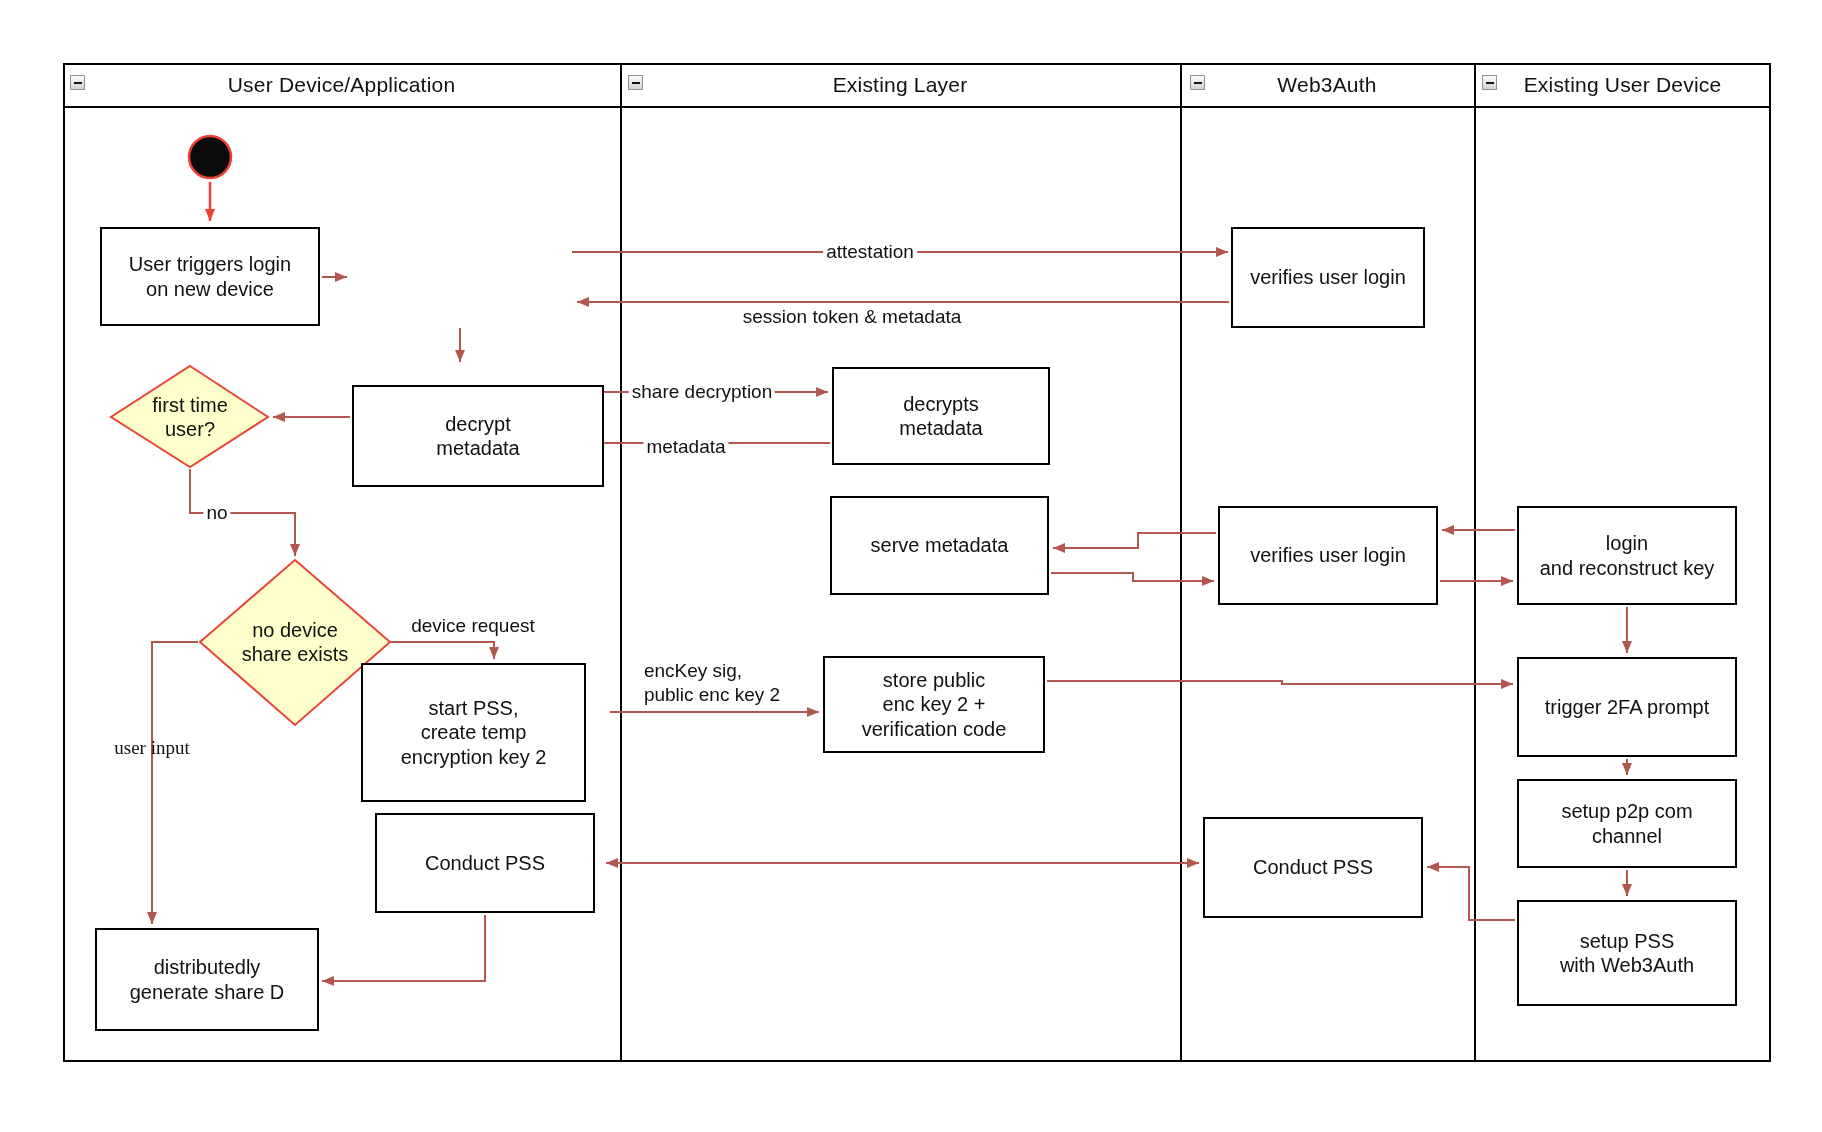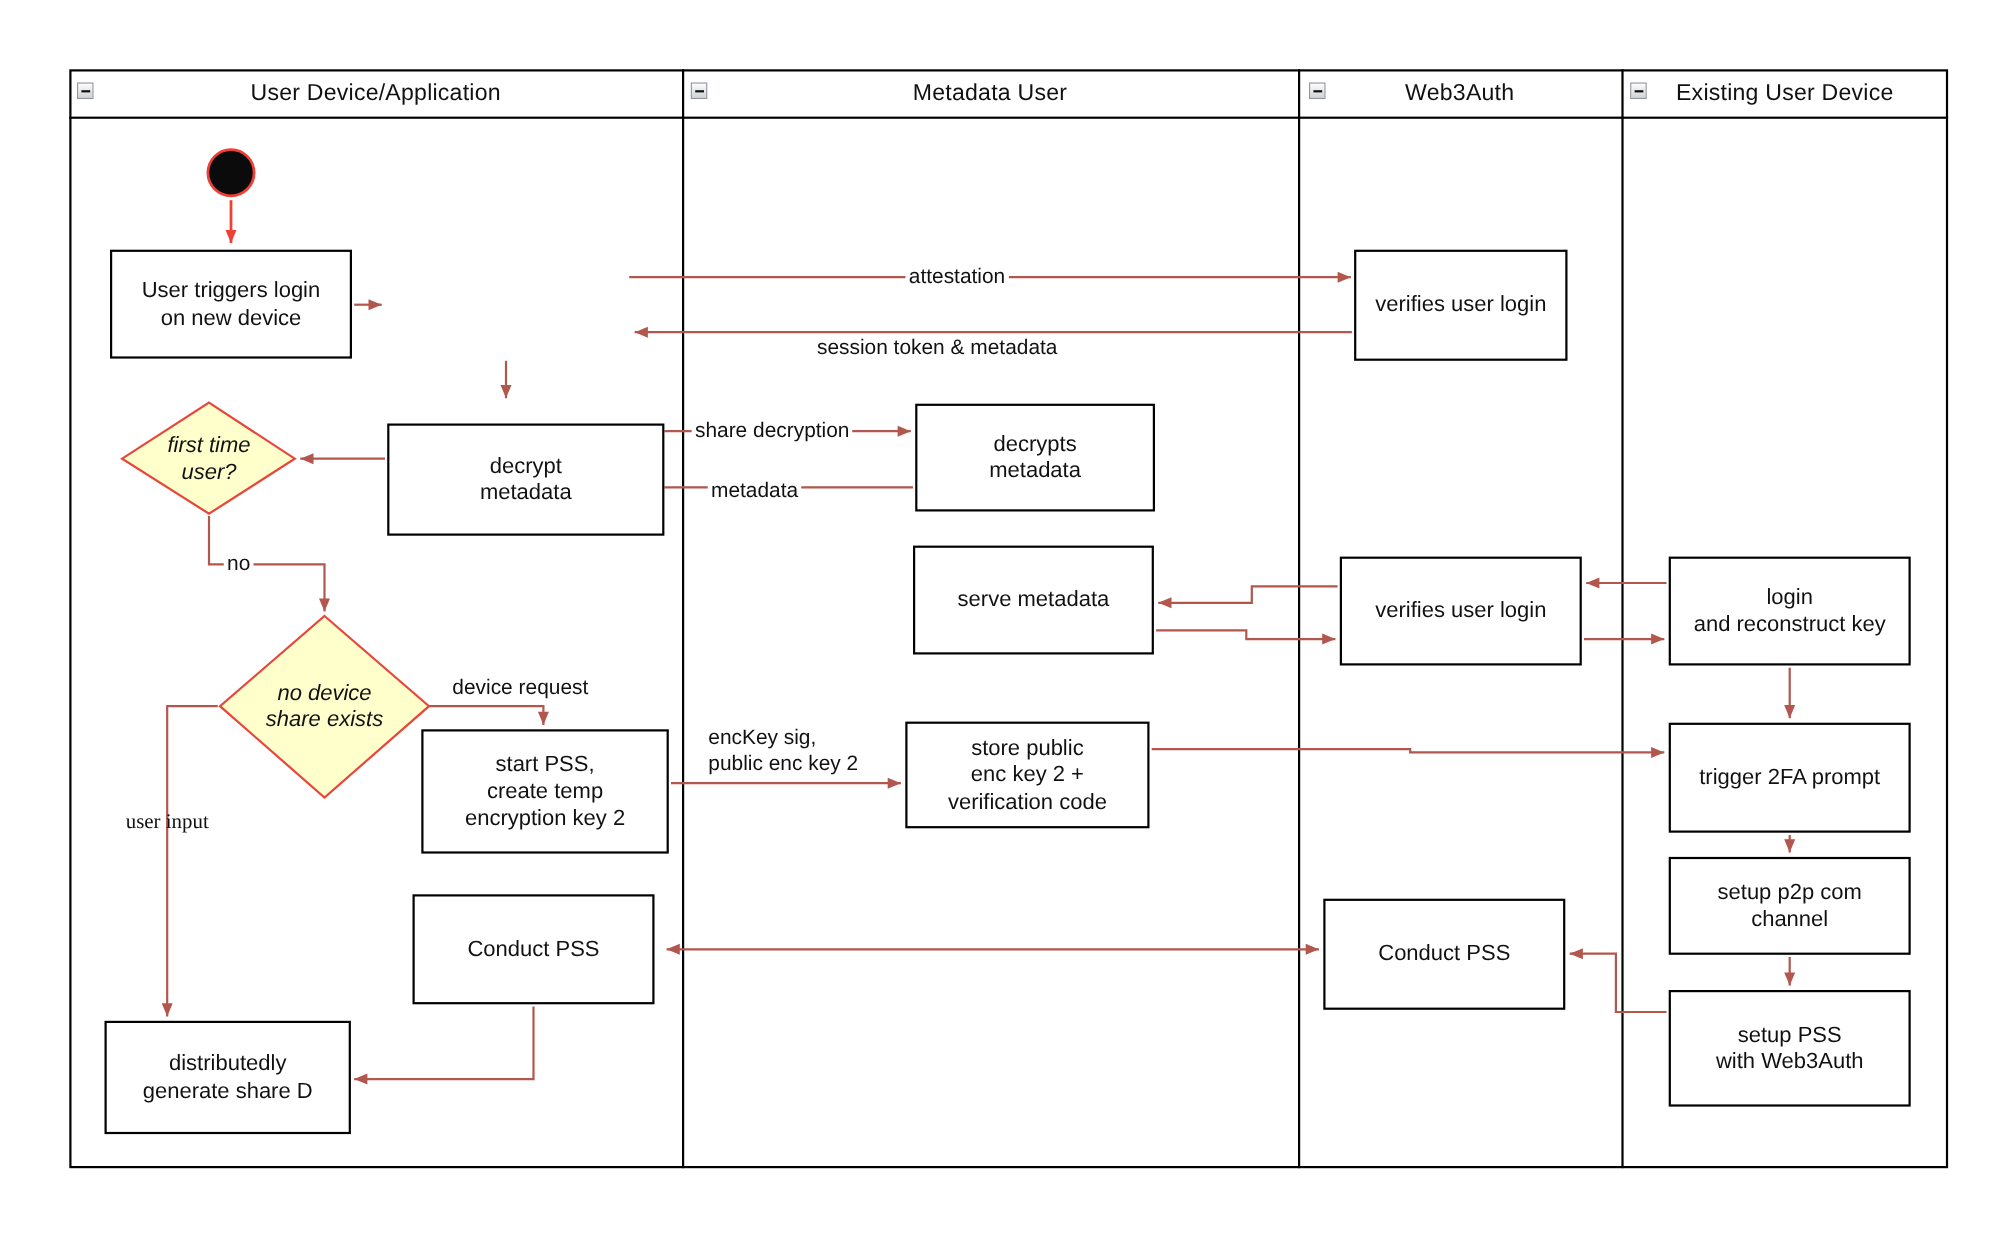--- a/index.html
+++ b/index.html
@@ -18,42 +18,42 @@
     background:linear-gradient(#fdfdfd,#cfd3d7);display:flex;align-items:center;justify-content:center;}
   .collapse .minus-bar{width:8px;height:2px;background:#111;}
 
   
   .node{position:absolute;box-sizing:border-box;border:2px solid #000;background:#fff;
     display:flex;align-items:center;justify-content:center;text-align:center;
     font-size:20px;line-height:1.22;white-space:pre-line;}
 
   
   .dlabel{position:absolute;transform:translate(-50%,-50%);text-align:center;font-size:20px;
-    line-height:1.2;white-space:pre-line;font-style:italic;}
+    line-height:1.2;white-space:pre-line;}
 
   
   .elabel{position:absolute;transform:translate(-50%,-50%);text-align:left;font-size:19px;
     line-height:1.25;white-space:pre-line;background:#fff;padding:0 3px;}
   .elabel.bare{background:transparent;padding:0;font-family:Liberation Serif, serif;}
 
   svg.wires{position:absolute;left:0;top:0;width:1822px;height:1132px;pointer-events:none;}
 </style>
 </head>
 <body>
 
 <div class="stage">
 
   <div class="pool"></div>
   <div class="vline" style="left:620px"></div>
   <div class="vline" style="left:1180px"></div>
   <div class="vline" style="left:1474px"></div>
   <div class="hsep"></div>
 
   <div class="lane-header" style="left:65px;width:553px">User Device/Application</div>
-  <div class="lane-header" style="left:622px;width:556px">Metadata User</div>
+  <div class="lane-header" style="left:622px;width:556px">Existing Layer</div>
   <div class="lane-header" style="left:1182px;width:290px">Web3Auth</div>
   <div class="lane-header" style="left:1476px;width:293px">Existing User Device</div>
 
   <div class="collapse" style="left:70px;top:75px">
       <span class="minus-bar"></span>
     </div>
   <div class="collapse" style="left:628px;top:75px">
       <span class="minus-bar"></span>
     </div>
   <div class="collapse" style="left:1190px;top:75px">
@@ -102,21 +102,21 @@
     </g>
 
     <polygon points="190,366 268,417 190,467 111,417" fill="#ffffcc" stroke="#e8463b" stroke-width="2"></polygon>
     <polygon points="295,560 390,642 295,725 200,642" fill="#ffffcc" stroke="#e8463b" stroke-width="2"></polygon>
   </svg>
 
   <div class="node" style="left:100px;top:227px;width:220px;height:99px">User triggers login
 on new device</div>
   <div class="node" style="left:352px;top:385px;width:252px;height:102px">decrypt
 metadata</div>
-  <div class="node" style="left:383px;top:663px;width:225px;height:113px">start PSS,
+  <div class="node" style="left:361px;top:663px;width:225px;height:139px">start PSS,
 create temp
 encryption key 2</div>
   <div class="node" style="left:375px;top:813px;width:220px;height:100px">Conduct PSS</div>
   <div class="node" style="left:95px;top:928px;width:224px;height:103px">distributedly
 generate share D</div>
 
   <div class="node" style="left:832px;top:367px;width:218px;height:98px">decrypts
 metadata</div>
   <div class="node" style="left:830px;top:496px;width:219px;height:99px">serve metadata</div>
   <div class="node" style="left:823px;top:656px;width:222px;height:97px">store public

